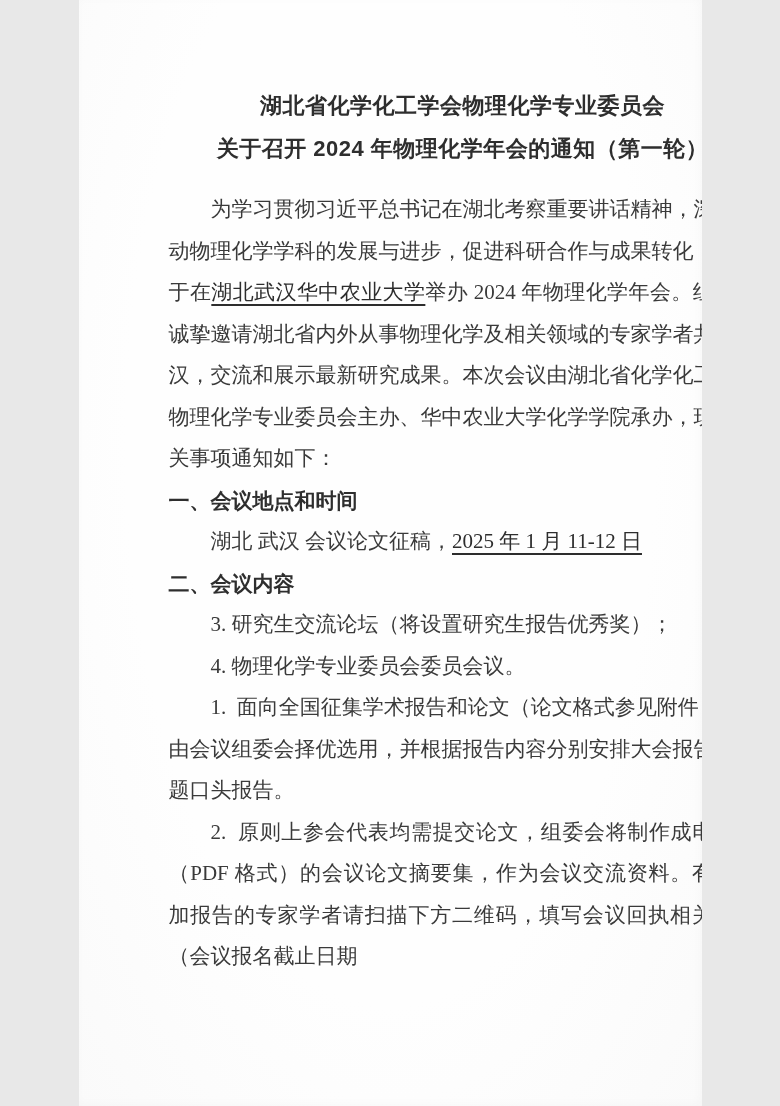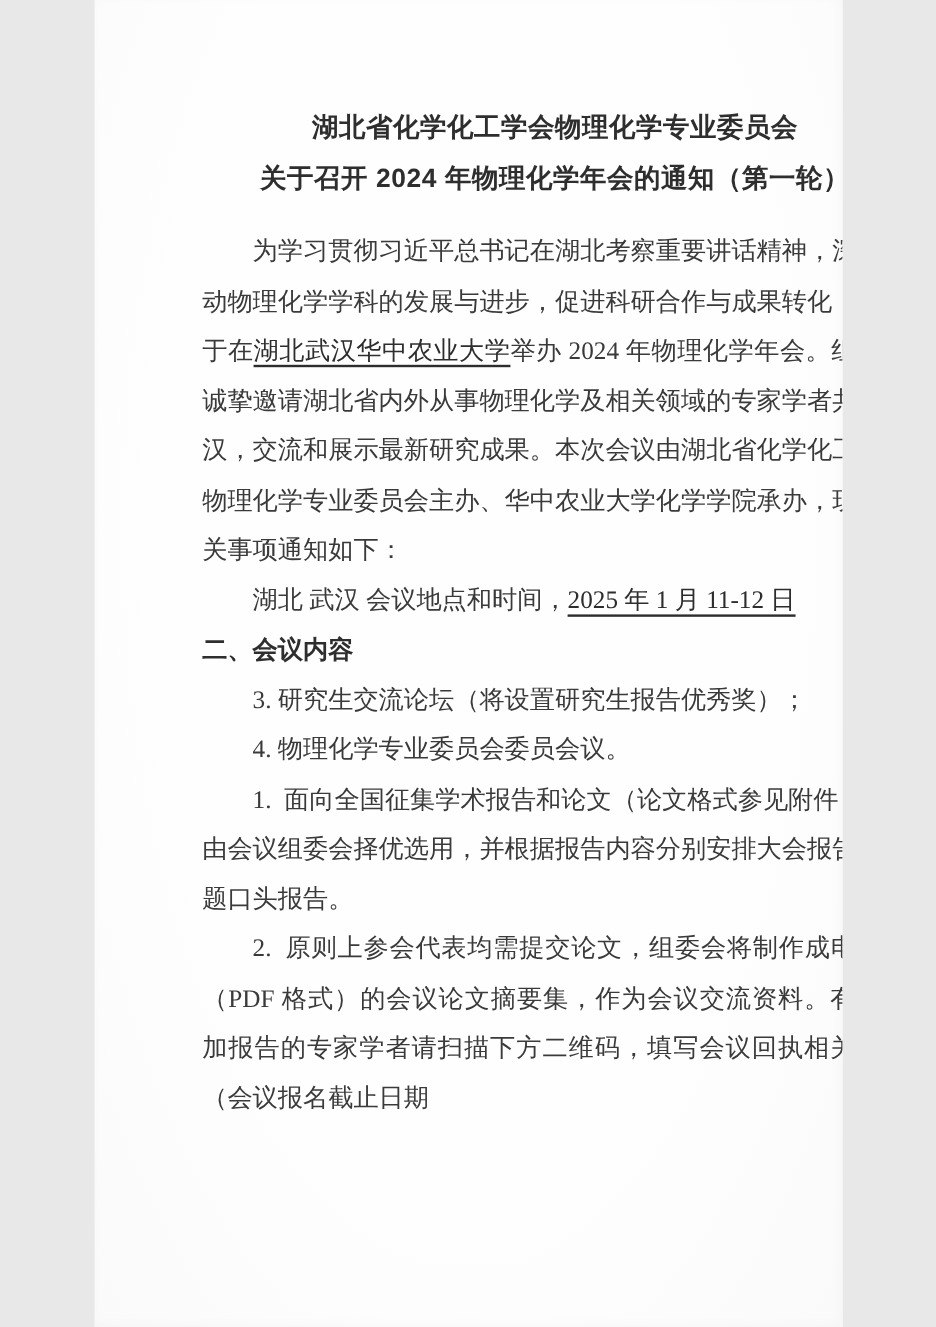--- a/index.html
+++ b/index.html
@@ -68,21 +68,22 @@
 </style>
 </head>
 <body>
 
 <div class="page">
   <div class="content">
     <div class="doc-title">湖北省化学化工学会物理化学专业委员会</div>
     <div class="doc-title">关于召开 2024 年物理化学年会的通知（第一轮）</div>
     <div class="doc-body">
         <p class="para body indent"><span class="seg">为学习贯彻习近平总书记在湖北考察重要讲话精神，深入推动物理化学学科的发展与进步，促进科研合作与成果转化，兹定于在</span><span class="seg bold underline">湖北武汉华中农业大学</span><span class="seg">举办 2024 年物理化学年会。组委会诚挚邀请湖北省内外从事物理化学及相关领域的专家学者共聚武汉，交流和展示最新研究成果。本次会议由湖北省化学化工学会物理化学专业委员会主办、华中农业大学化学学院承办，现将有关事项通知如下：</span></p>
-        <p class="para body indent"><span class="seg">湖北 武汉 会议地点和时间，</span><span class="seg bold underline">2025 年 1 月 11-12 日</span></p>
+        <p class="para heading"><span class="seg">一、会议地点和时间</span></p>
+        <p class="para body indent"><span class="seg">湖北 武汉 会议论文征稿，</span><span class="seg bold underline">2025 年 1 月 11-12 日</span></p>
         <p class="para heading"><span class="seg">二、会议内容</span></p>
         <p class="para body indent"><span class="seg">3. 研究生交流论坛（将设置研究生报告优秀奖）；</span></p>
         <p class="para body indent"><span class="seg">4. 物理化学专业委员会委员会议。</span></p>
         <p class="para body indent"><span class="seg">1.&nbsp; 面向全国征集学术报告和论文（论文格式参见附件 1），由会议组委会择优选用，并根据报告内容分别安排大会报告和主题口头报告。</span></p>
         <p class="para body indent"><span class="seg">2.&nbsp; 原则上参会代表均需提交论文，组委会将制作成电子版（PDF 格式）的会议论文摘要集，作为会议交流资料。有意参加报告的专家学者请扫描下方二维码，填写会议回执相关信息（会议报名截止日期</span></p>
       </div>
   </div>
 </div>
 
 </body></html>

